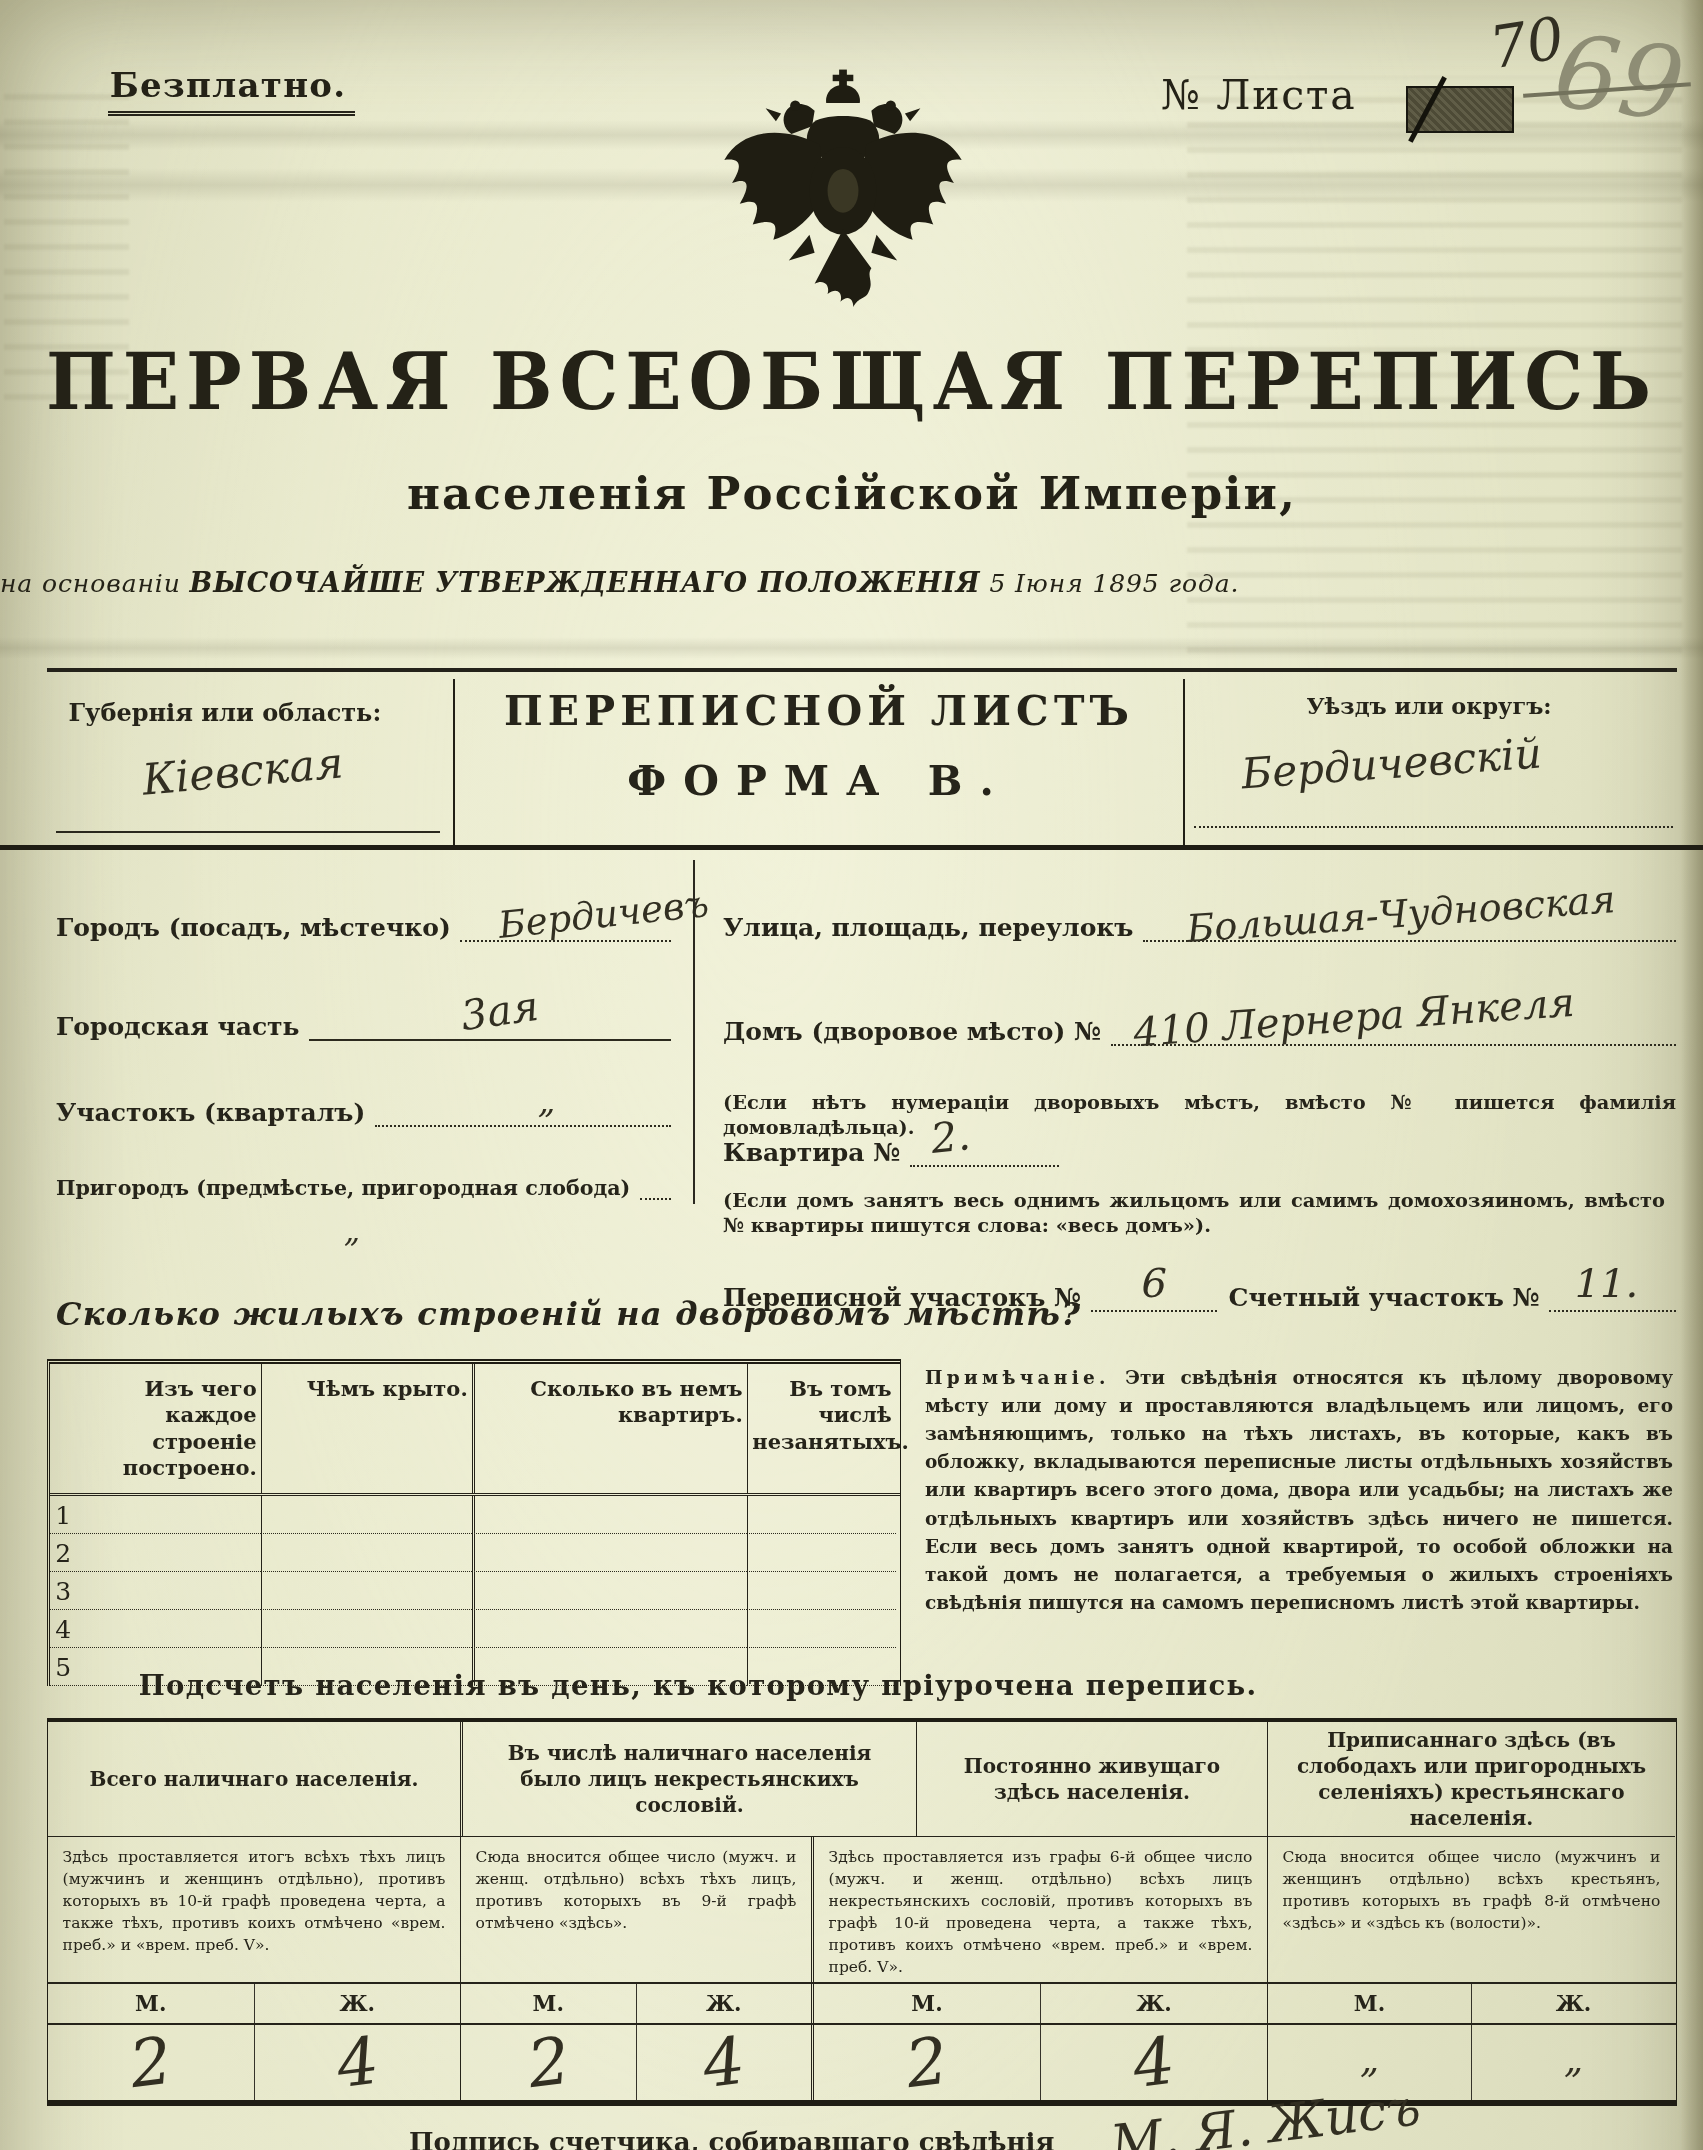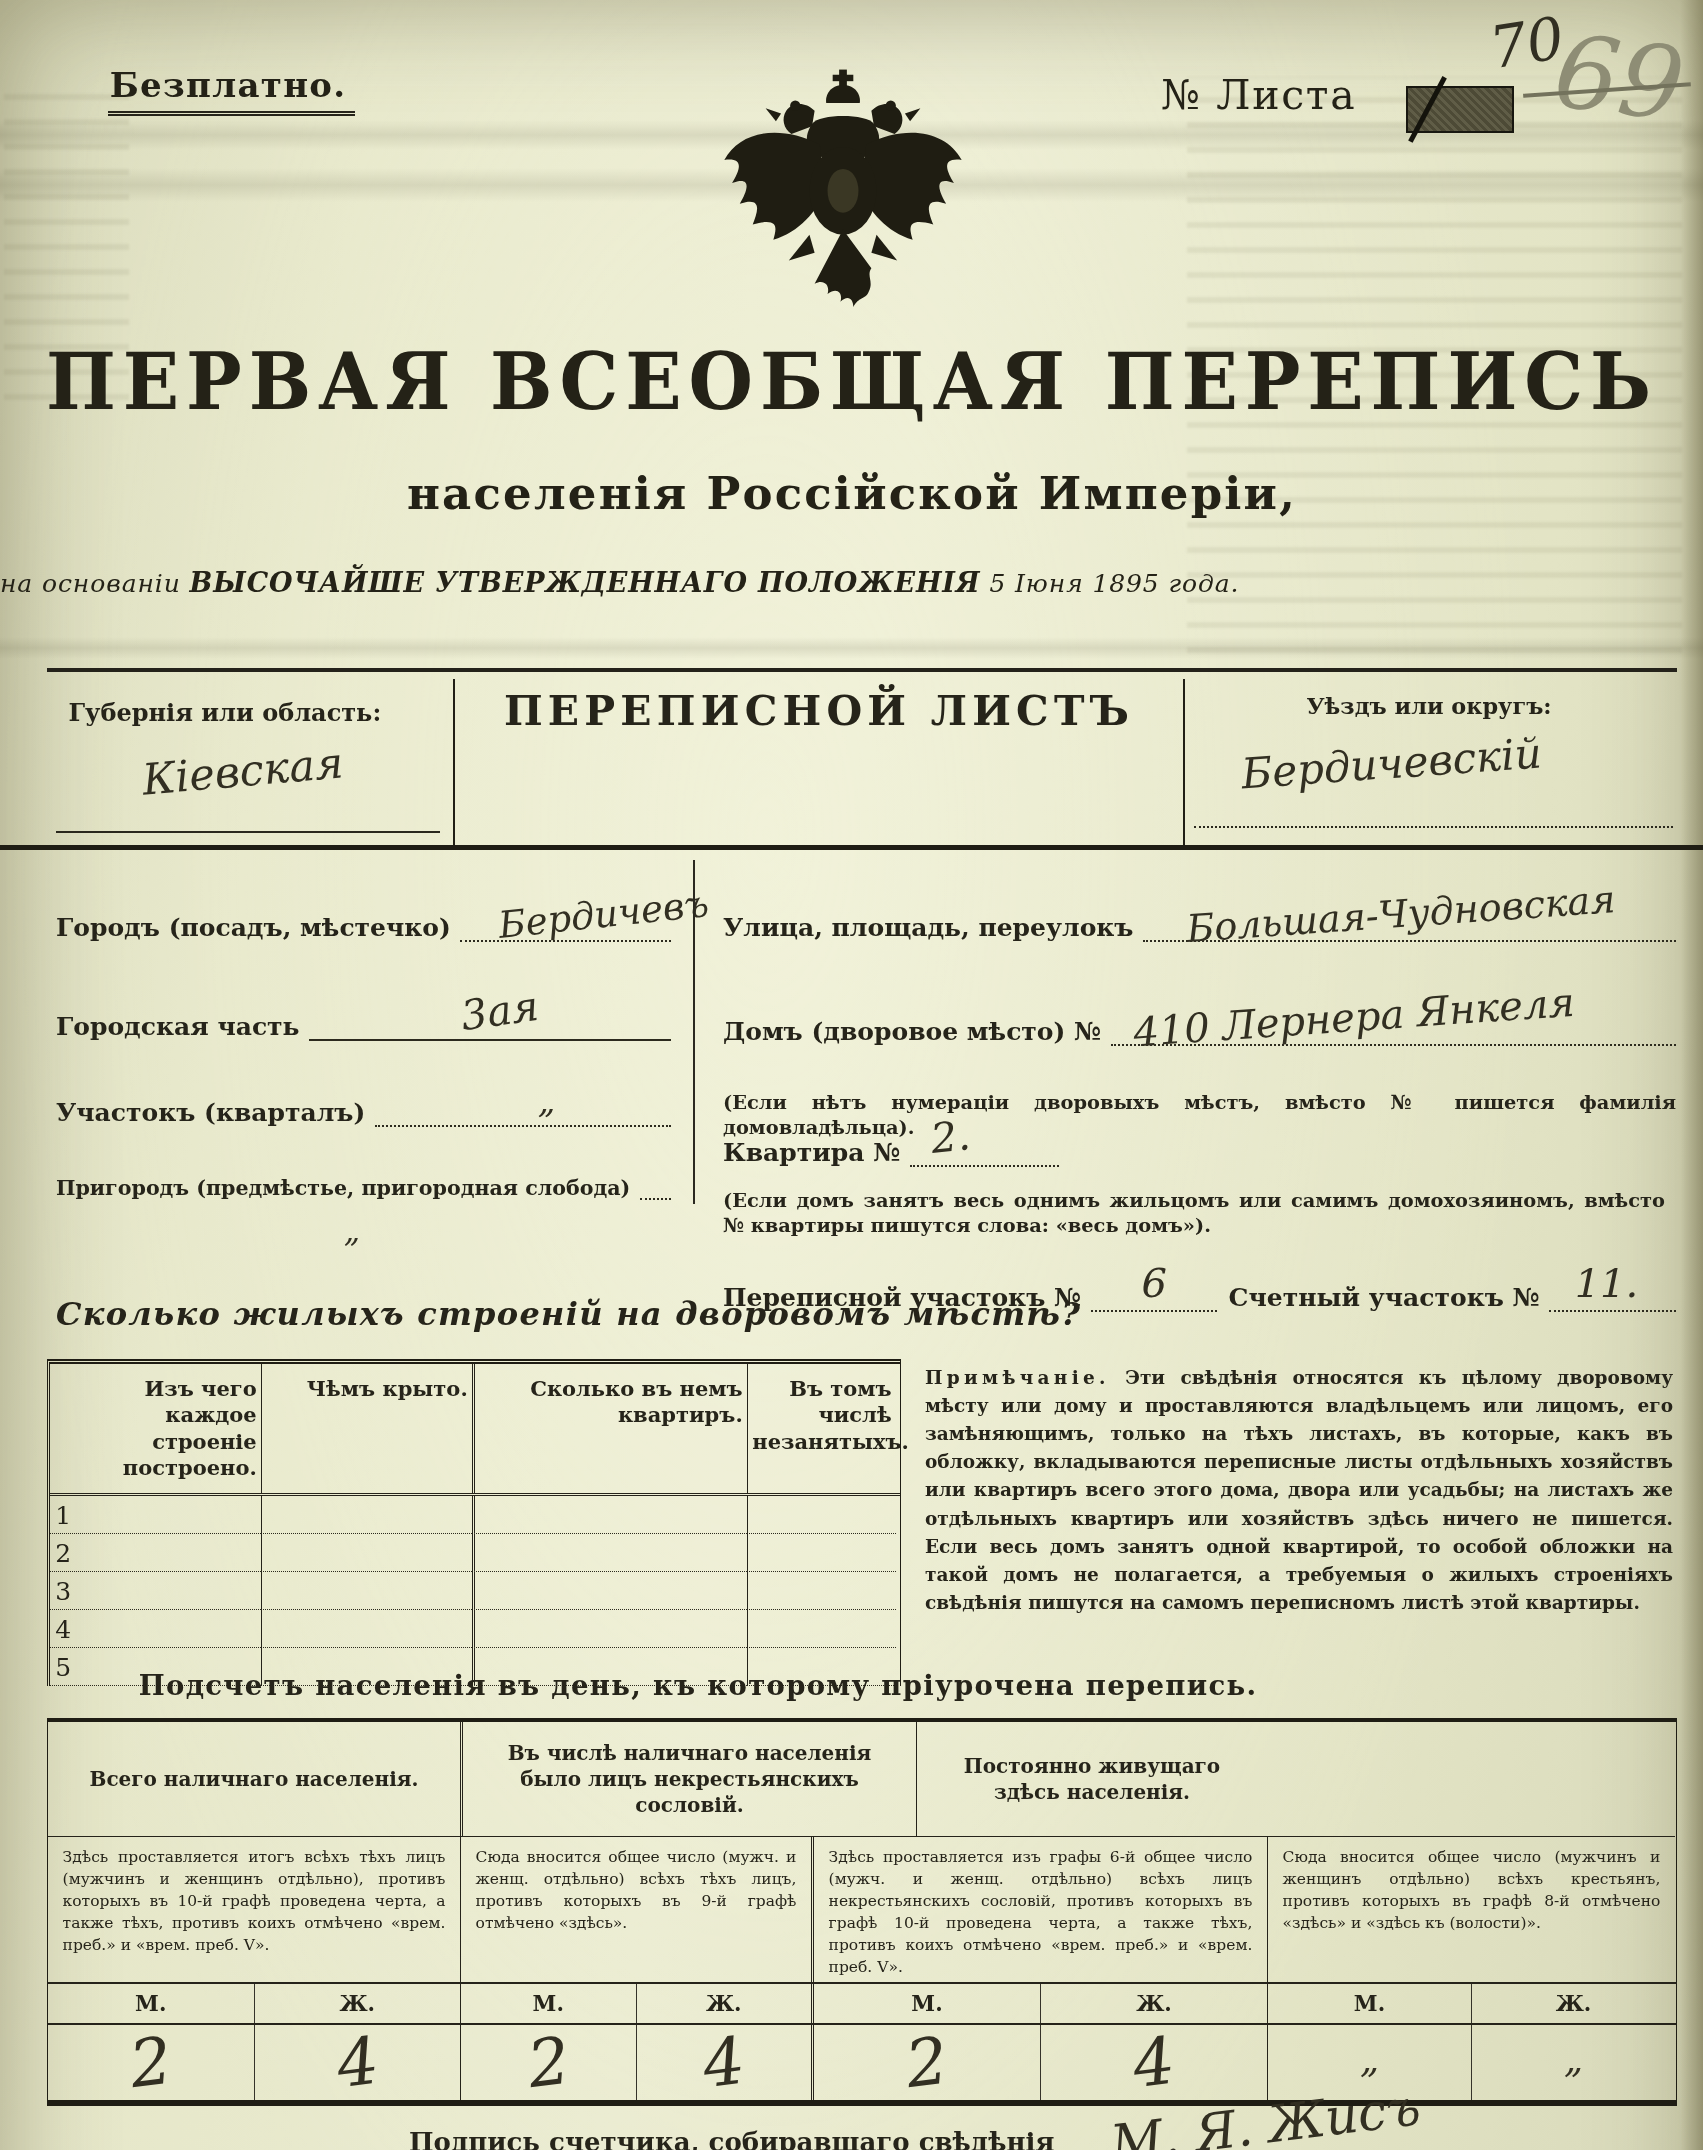--- a/index.html
+++ b/index.html
@@ -155,20 +155,21 @@
 <div class="abs hr1"></div>
 
 <div class="abs hdrrow">
   <div class="hcell hc-left">
     <span class="lbl">Губернія или область:</span>
     <span class="hand">Кіевская</span>
     <div class="hline"></div>
   </div>
   <div class="hcell hc-mid">
     <div class="l1">ПЕРЕПИСНОЙ ЛИСТЪ</div>
+    <div class="l2">ФОРМА В.</div>
   </div>
   <div class="hcell hc-right">
     <span class="lbl">Уѣздъ или округъ:</span>
     <span class="hand">Бердичевскій</span>
     <div class="dline"></div>
   </div>
 </div>
 
 <div class="abs hr2"></div>
 
@@ -285,20 +286,21 @@
 
 <div class="abs note"><span class="note-lbl">Примѣчаніе.</span> <span>Эти свѣдѣнія относятся къ цѣлому дворовому мѣсту или дому и проставляются владѣльцемъ или лицомъ, его замѣняющимъ, только на тѣхъ листахъ, въ которые, какъ въ обложку, вкладываются переписные листы отдѣльныхъ хозяйствъ или квартиръ всего этого дома, двора или усадьбы; на листахъ же отдѣльныхъ квартиръ или хозяйствъ здѣсь ничего не пишется. Если весь домъ занятъ одной квартирой, то особой обложки на такой домъ не полагается, а требуемыя о жилыхъ строеніяхъ свѣдѣнія пишутся на самомъ переписномъ листѣ этой квартиры.</span></div>
 
 <div class="abs secttitle">Подсчетъ населенія въ день, къ которому пріурочена перепись.</div>
 
 <div class="abs btable">
   <div class="btr bth">
     <div class="btc w0">Всего наличнаго населенія.</div>
     <div class="btc w2">Въ числѣ наличнаго населенія было лицъ некрестьянскихъ сословій.</div>
     <div class="btc w1">Постоянно живущаго здѣсь населенія.</div>
+    <div class="btc w3">Приписаннаго здѣсь (въ слободахъ или пригородныхъ селеніяхъ) крестьянскаго населенія.</div>
   </div>
   <div class="btr btd">
     <div class="btc w0">Здѣсь проставляется итогъ всѣхъ тѣхъ лицъ (мужчинъ и женщинъ отдѣльно), противъ которыхъ въ 10-й графѣ проведена черта, а также тѣхъ, противъ коихъ отмѣчено «врем. преб.» и «врем. преб. V».</div>
     <div class="btc w1">Сюда вносится общее число (мужч. и женщ. отдѣльно) всѣхъ тѣхъ лицъ, противъ которыхъ въ 9-й графѣ отмѣчено «здѣсь».</div>
     <div class="btc w2">Здѣсь проставляется изъ графы 6-й общее число (мужч. и женщ. отдѣльно) всѣхъ лицъ некрестьянскихъ сословій, противъ которыхъ въ графѣ 10-й проведена черта, а также тѣхъ, противъ коихъ отмѣчено «врем. преб.» и «врем. преб. V».</div>
     <div class="btc w3">Сюда вносится общее число (мужчинъ и женщинъ отдѣльно) всѣхъ крестьянъ, противъ которыхъ въ графѣ 8-й отмѣчено «здѣсь» и «здѣсь къ (волости)».</div>
   </div>
   <div class="btr btmf">
     <div class="btc w0">
         <span class="half">М.</span>

